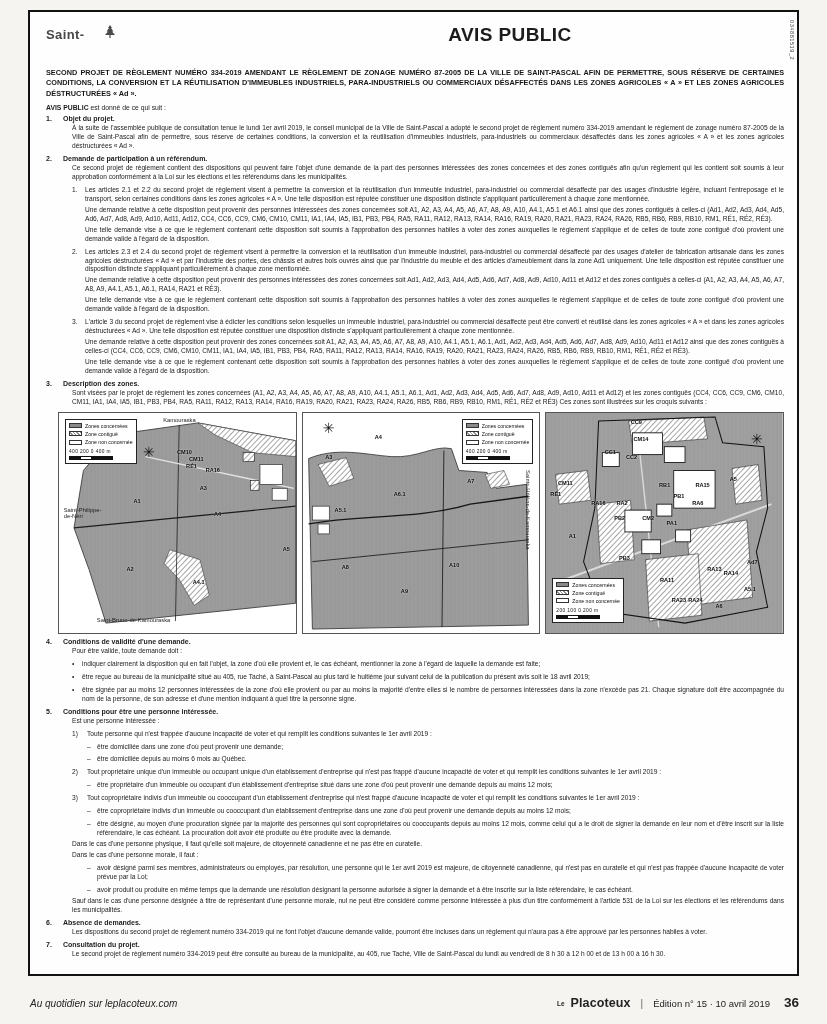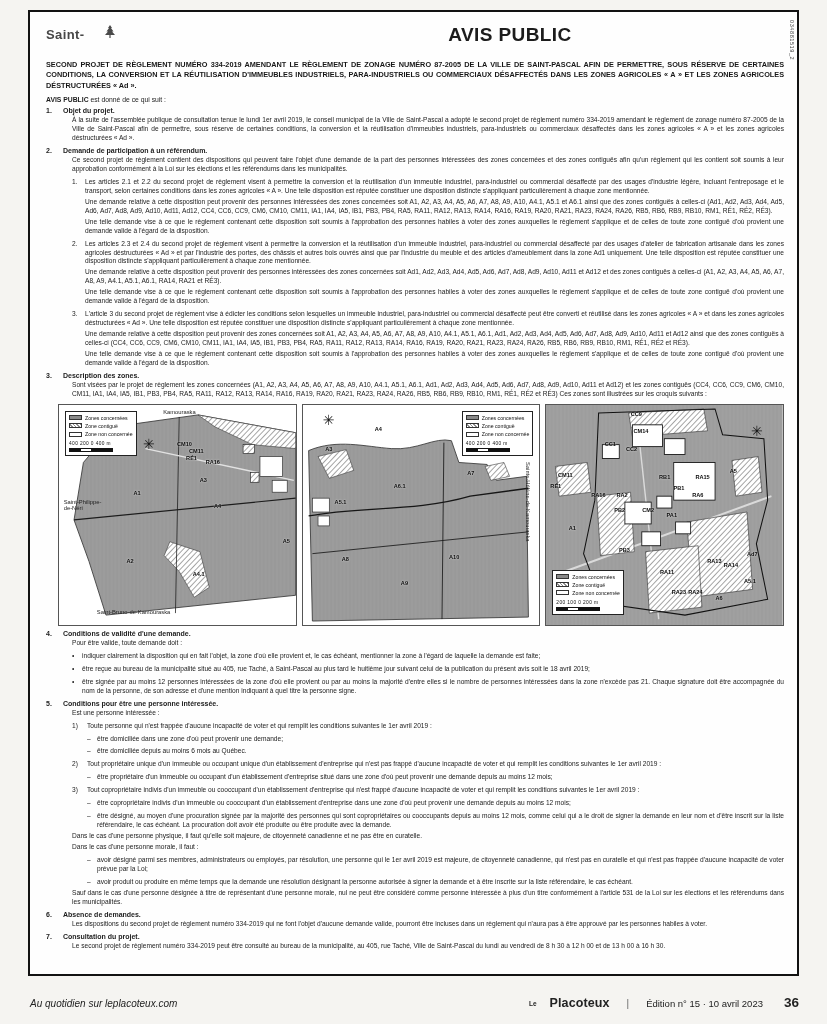--- a/index.html
+++ b/index.html
@@ -21,21 +21,21 @@
     writing-mode:vertical-rl; font-size:5.5px; letter-spacing:.6px; color:#444;
   }
   
   .hdr { display:flex; align-items:flex-start; }
   .logo { width:190px; padding-top:4px; color:#474747; }
   .logo-top { font-size:13px; font-weight:bold; letter-spacing:.4px; display:flex; align-items:flex-end; gap:18px; }
   .logo-main { font-size:31px; font-weight:bold; letter-spacing:-.5px; margin-top:-5px; }
   .hdr-right { flex:1; padding-top:1px; }
   .title { text-align:center; font-size:19px; font-weight:bold; letter-spacing:.4px; margin:3px 0 6px; }
   .subtitle-box { border:2px solid #131313; padding:4px 6px; text-align:center; font-weight:bold; font-size:9.6px; letter-spacing:.15px; }
-  .intro { font-weight:bold; font-size:7.3px; line-height:1.42; text-align:justify; margin-top:8px; color:#171717; }
+  .intro { font-weight:bold; font-size:7.3px; line-height:1.42; text-align:justify; margin-top:16px; color:#171717; }
   .lead { font-size:6.8px; margin-top:5px; }
   .lead b { font-weight:bold; }
   
   .sec { margin-top:4px; }
   .sec-head { display:flex; font-weight:bold; font-size:7px; }
   .sec-num { flex:0 0 17px; }
   .sec-body { margin-left:26px; }
   .para { margin-top:2px; font-size:6.6px; line-height:1.36; text-align:justify; color:#222; }
   .sub { display:flex; margin-top:2px; }
   .sub-num { flex:0 0 13px; font-size:6.6px; padding-top:2px; }
@@ -60,21 +60,21 @@
   .scale-bar { height:3.5px; width:44px; margin-top:1px; border:.5px solid #111;
     background:linear-gradient(90deg,#111 0 25%,#fff 25% 50%,#111 50% 75%,#111 75% 100%); }
   .compass { position:absolute; font-size:14px; color:#161616; transform:translate(-50%,-50%); z-index:2; }
   .zone-label { position:absolute; font-size:5.6px; font-weight:bold; color:#0c0c0c;
     transform:translate(-50%,-50%); z-index:2; text-shadow:0 0 2px rgba(255,255,255,.75); white-space:nowrap; }
   .place-label { position:absolute; font-size:5.8px; color:#1d1d1d; z-index:2; white-space:pre-line; }
   .place-vert { writing-mode:vertical-rl; }
   
   .page-footer { position:absolute; left:30px; right:28px; bottom:14px; display:flex; justify-content:space-between; align-items:baseline; }
   .foot-left { font-style:italic; font-size:10px; color:#222;margin-top:39px; }
-  .foot-right { display:flex; align-items:baseline; gap:17px; color:#222; }
+  .foot-right { display:flex; align-items:baseline; gap:10px; color:#222; }
   .brand-prefix { font-size:6.5px; font-weight:bold; position:relative; top:-1px; }
   .brand { font-weight:bold; font-size:12.5px; letter-spacing:.1px; margin-left:-4px; }
   .fsep { font-size:10px; color:#666; }
   .edition { font-size:9.5px; }
   .pageno { font-weight:bold; font-size:13.5px; margin-left:4px; }
 </style>
 </head>
 <body>
 
 <div class="notice">
@@ -444,16 +444,16 @@
     </div>
 
 </div>
 
 <div class="page-footer">
   <div class="foot-left">Au quotidien sur leplacoteux.com</div>
   <div class="foot-right">
     <span class="brand-prefix">Le</span>
     <span class="brand">Placoteux</span>
     <span class="fsep">|</span>
-    <span class="edition">Édition n° 15 · 10 avril 2023</span>
+    <span class="edition">Édition n° 15 · 10 avril 2019</span>
     <span class="pageno">36</span>
   </div>
 </div>
 
 </body></html>

